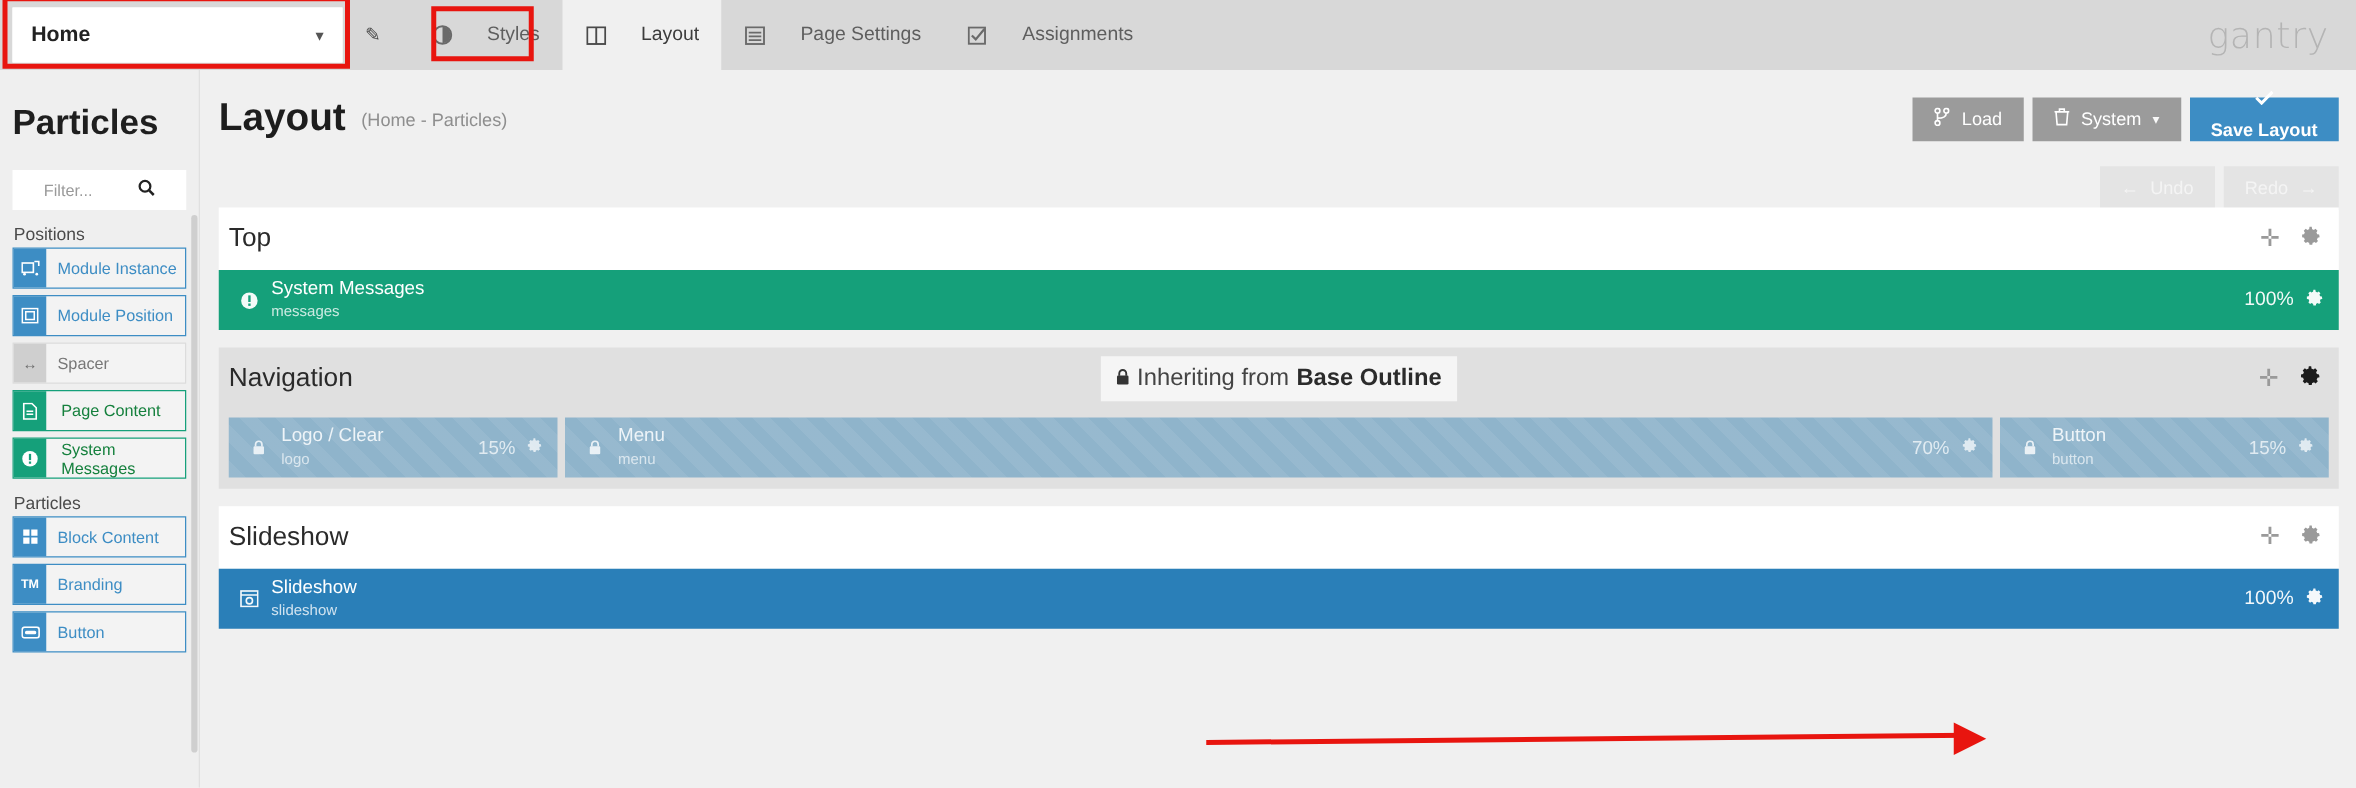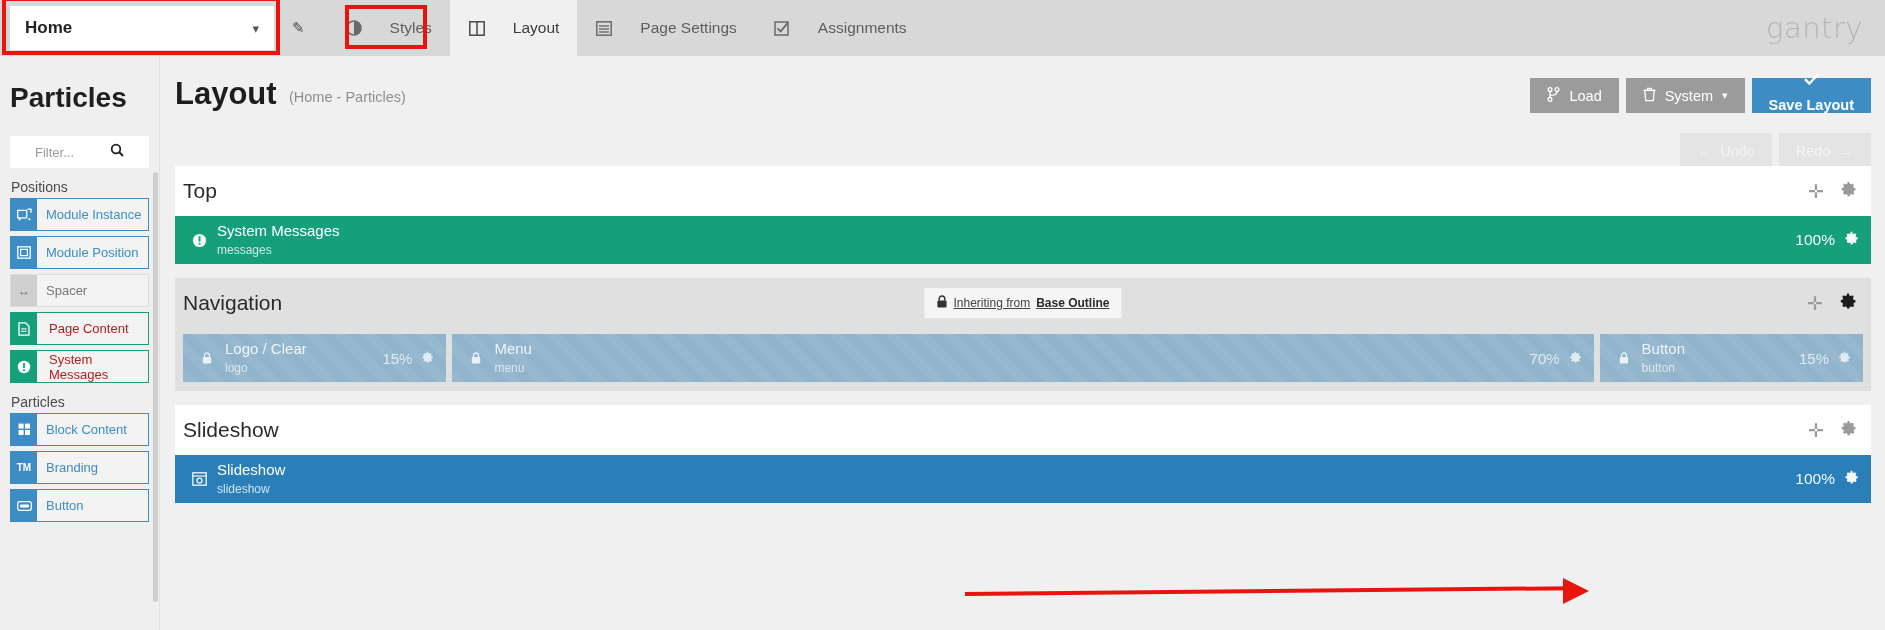--- a/index.html
+++ b/index.html
@@ -80,21 +80,21 @@
   .sb-item .badge{
     width:26px; background:#3d8dc4; color:#fff;
     display:flex; align-items:center; justify-content:center; font-size:12px;
   }
   .sb-item .lbl{
     flex:1; display:flex; align-items:center; padding-left:9px;
     font-size:13px; color:#3d8dc4;
   }
   .sb-item.green{ border-color:#15a07a; }
   .sb-item.green .badge{ background:#15a07a; }
-  .sb-item.green .lbl{ color:#b91c1c;padding-left:12px; }
+  .sb-item.green .lbl{ color:#15803d;padding-left:12px; }
   .sb-item.grey{ border-color:#dcdcdc; }
   .sb-item.grey .badge{ background:#cfcfcf; color:#6e6e6e; }
   .sb-item.grey .lbl{ color:#777; }
   .sb-scroll{
     position:absolute; right:1px; top:116px; width:5px; height:430px;
     background:#cfcfcf; border-radius:3px;
   }
 
   
   .main{
@@ -126,22 +126,22 @@
   .section{ margin-bottom:14px; }
   .sec-head{
     position:relative; height:50px; display:flex; align-items:center;
     padding:0 8px; background:#fff;
   }
   .sec-head.inherit{ background:#e0e0e0; }
   .sec-name{ font-size:21px; color:#2a2a2a; }
   .inherit-badge{
     position:absolute; left:50%; transform:translateX(-50%);
     background:#f5f5f5; color:#444;
-    font-size:12px; padding:7px 12px;
-    display:flex; align-items:center; gap:6px; white-space:nowrap;text-decoration:underline;
+    font-size:19px; padding:7px 12px;
+    display:flex; align-items:center; gap:6px; white-space:nowrap;
   }
   .inherit-badge b{ color:#2b2b2b; }
   .sec-tools{
     position:absolute; right:14px; top:50%; transform:translateY(-50%);
     display:flex; align-items:center; gap:16px;
   }
   .tool{ font-size:19px; color:#9a9a9a; line-height:1; cursor:pointer; }
   .tool.dark{ color:#1c1c1c; }
 
   .sec-body{ display:flex; gap:6px; padding:0; }

